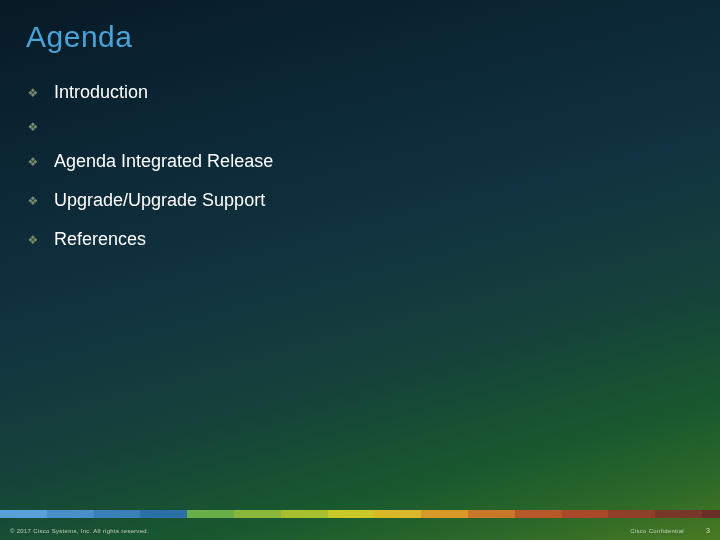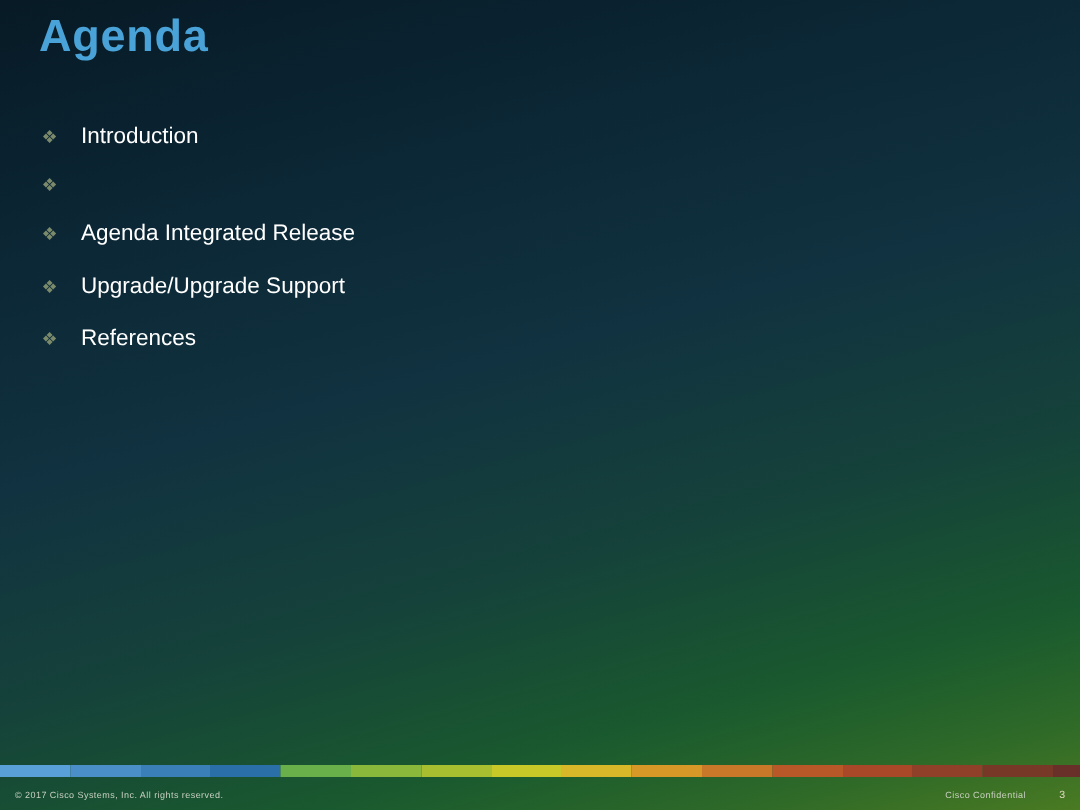--- a/index.html
+++ b/index.html
@@ -14,23 +14,23 @@
       #15423a 65%,
       #1a5a2e 82%,
       #2f6a28 92%,
       #4a7a22 100%);
     position: relative;
     color: #fff;
   }
   .title {
     position: absolute;
     left: 26px;
-    top: 8px;
+    top: 20px;
     font-size: 30px;
-    font-weight: 700;
+    font-weight: 400;
     color: #4aa3d8;
     letter-spacing: 0.5px;
   }
   .agenda {
     position: absolute;
     left: 26px;
     top: 82px;
     width: 660px;
   }
   .item {
@@ -40,21 +40,21 @@
   }
   .bullet {
     width: 14px;
     font-size: 12px;
     color: #7a8a6a;
     margin-right: 14px;
     text-align: center;
     line-height: 1;
   }
   .label {
-    font-size: 15px;
+    font-size: 18px;
     color: #ffffff;
     font-weight: 400;
   }
   .footer-bar {
     position: absolute;
     left: 0;
     bottom: 22px;
     width: 720px;
     height: 8px;
     display: flex;

